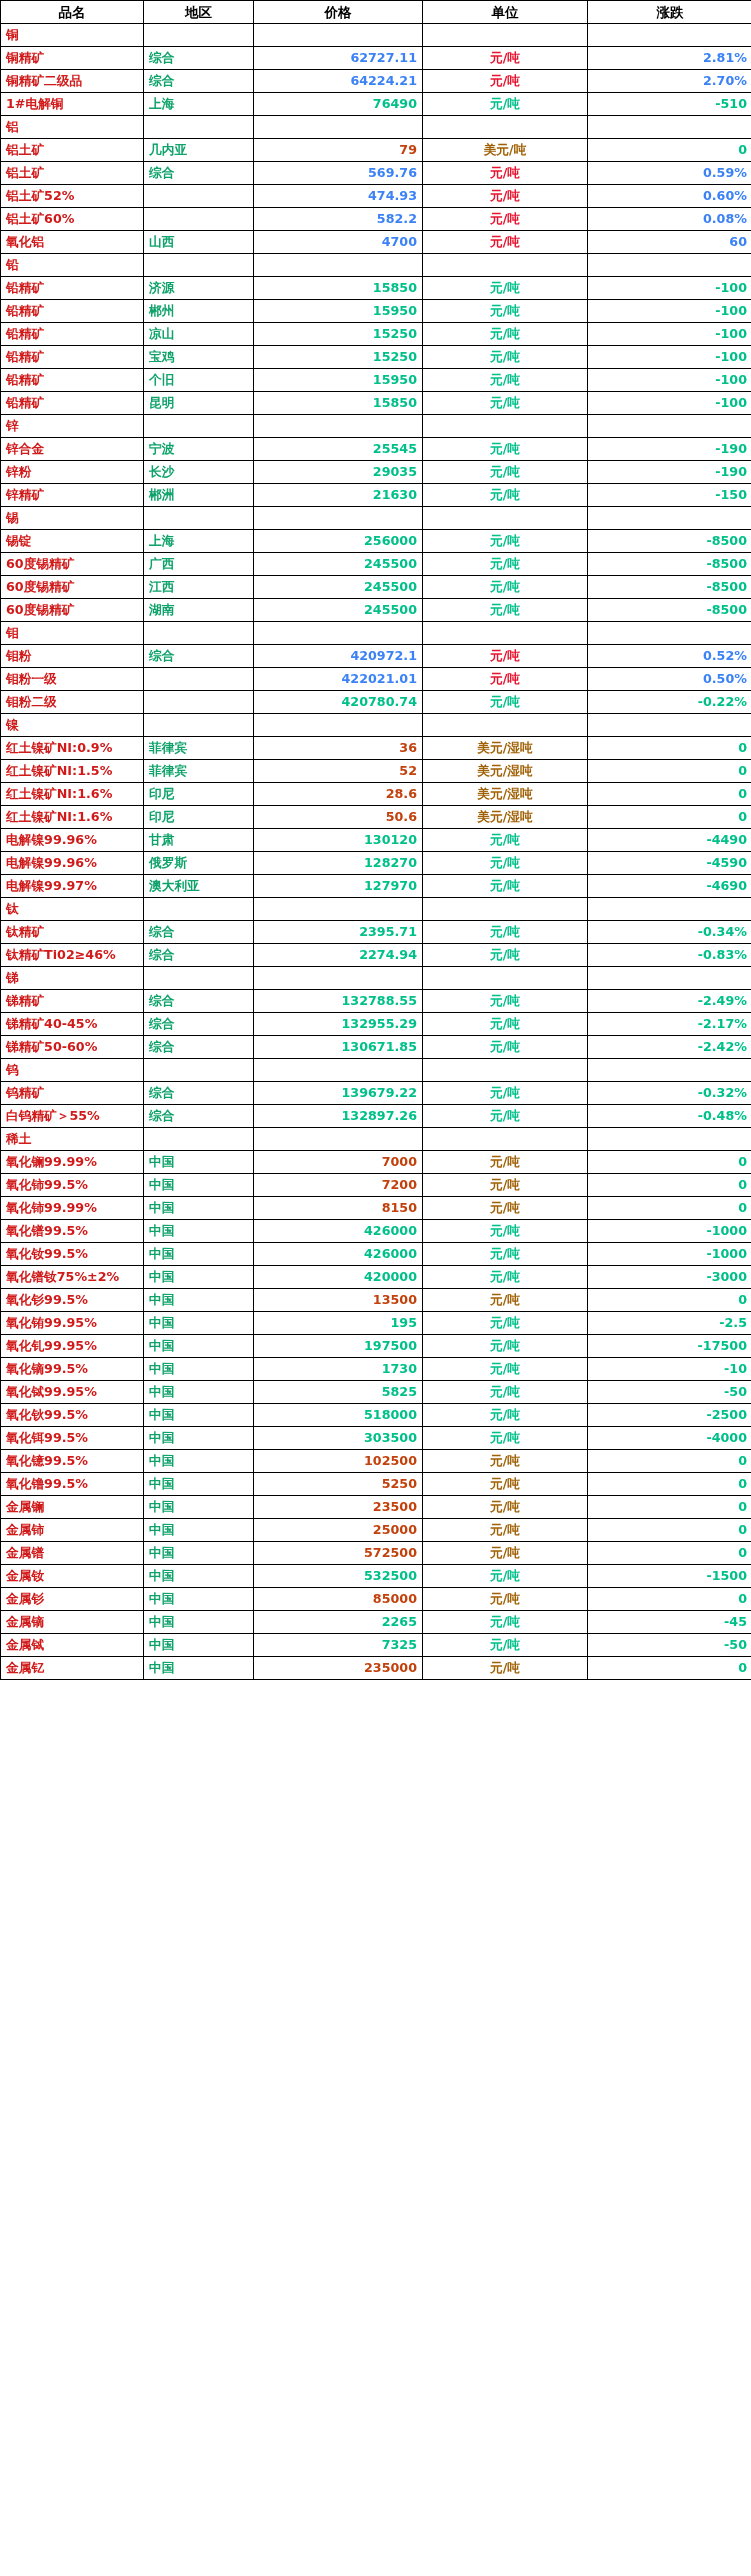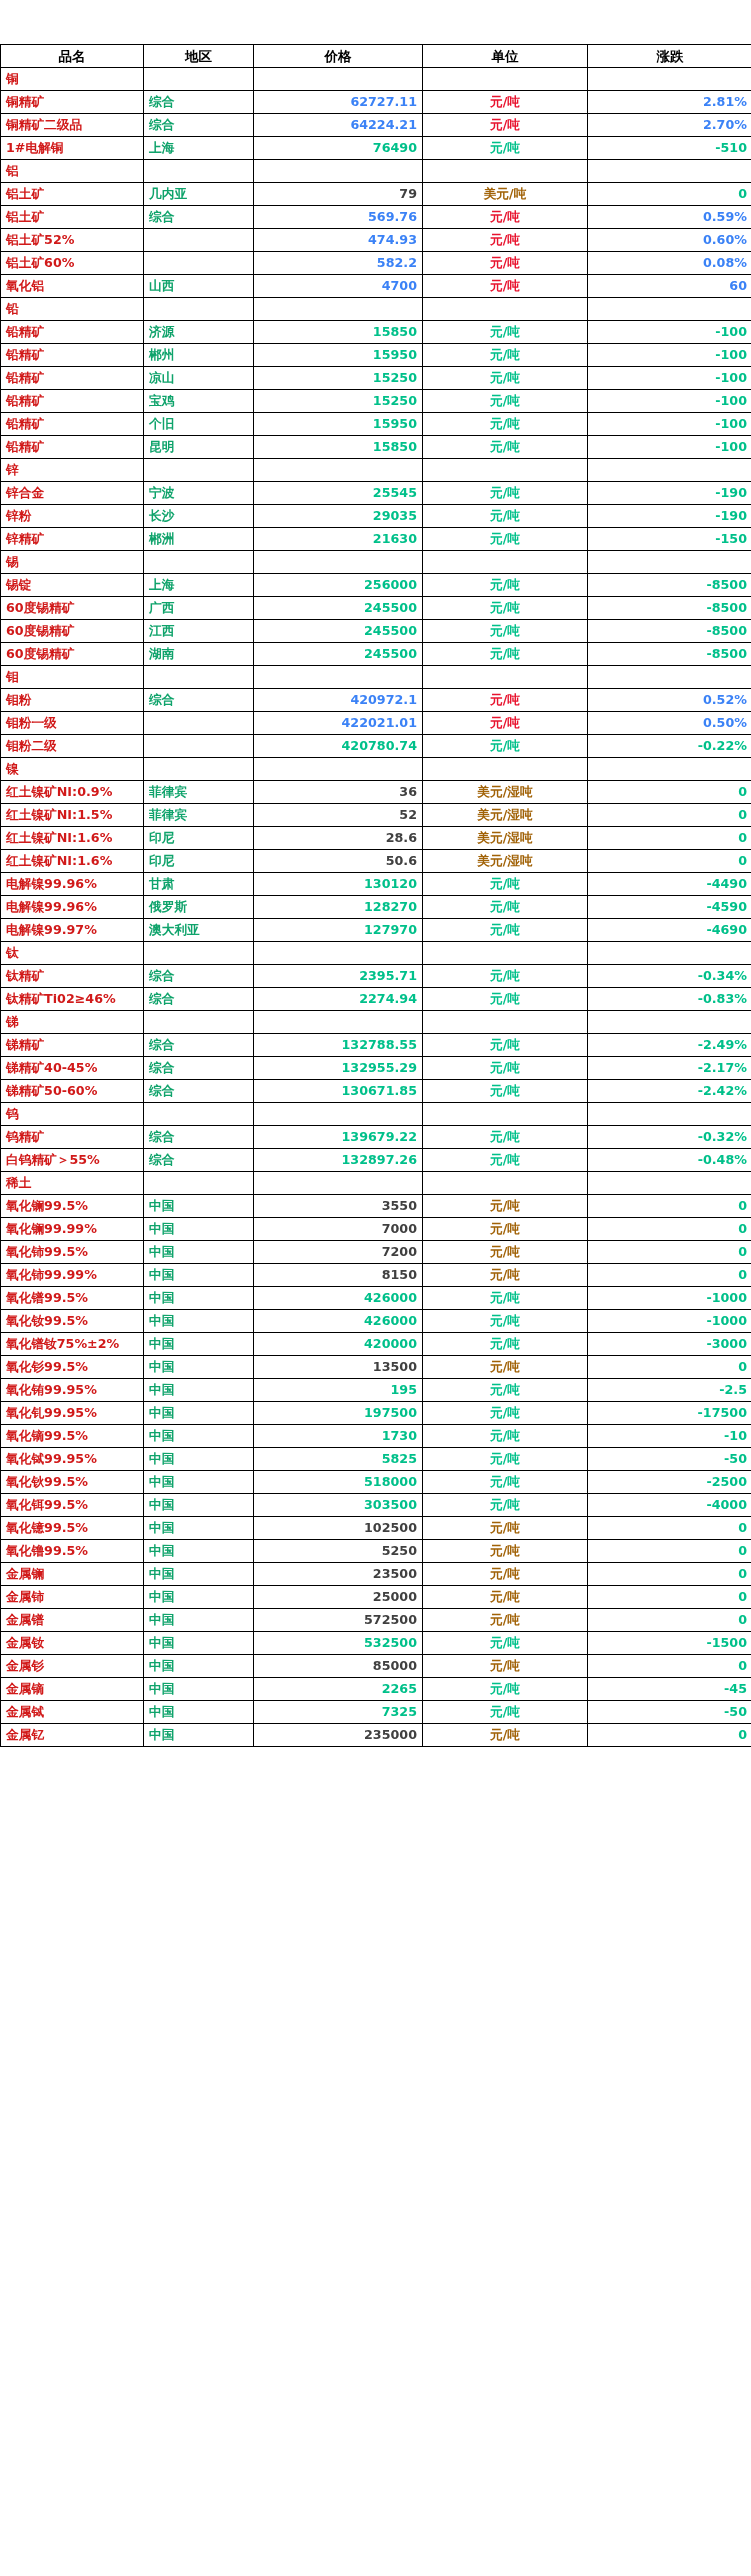--- a/index.html
+++ b/index.html
@@ -6,21 +6,20 @@
     margin: 0;
     padding: 0;
     background: #ffffff;
   }
   body {
     font-family: "DejaVu Sans", "Liberation Sans", sans-serif;
   }
   #sheet {
     width: 747px;
     box-sizing: border-box;
-    margin-top: 44px;
   }
   table {
     border-collapse: collapse;
     width: 751px;
     table-layout: fixed;
   }
   col.c-name  { width: 143px; }
   col.c-area  { width: 110px; }
   col.c-price { width: 169px; }
   col.c-unit  { width: 165px; }
@@ -49,21 +48,21 @@
   td.chg    { text-align: right; }
 
   td.group {
     text-align: left;
     color: #d11a1a;
     font-weight: bold;
   }
   .up    { color: #3b82f6; }
   .down  { color: #00c08a; }
   .flat  { color: #00c08a; }
-  .neutral { color: #404040; }
+  .neutral { color: #c2410c; }
   .unit-red  { color: #e8132e; }
   .unit-green{ color: #00c08a; }
   .unit-black{ color: #a16207; }
 </style>
 </head>
 <body>
 
 <div id="sheet">
   <table>
     <colgroup>
@@ -420,27 +419,20 @@
           <td class="chg down">-0.48%</td>
         </tr>
         <tr>
           <td class="group">稀土</td>
           <td>&nbsp;</td>
           <td>&nbsp;</td>
           <td>&nbsp;</td>
           <td>&nbsp;</td>
         </tr>
         <tr>
-          <td class="name">氧化镧99.5%</td>
-          <td class="area">中国</td>
-          <td class="price neutral">3550</td>
-          <td class="unit unit-black">元/吨</td>
-          <td class="chg flat">0</td>
-        </tr>
-        <tr>
           <td class="name">氧化镧99.99%</td>
           <td class="area">中国</td>
           <td class="price neutral">7000</td>
           <td class="unit unit-black">元/吨</td>
           <td class="chg flat">0</td>
         </tr>
         <tr>
           <td class="name">氧化铈99.5%</td>
           <td class="area">中国</td>
           <td class="price neutral">7200</td>

